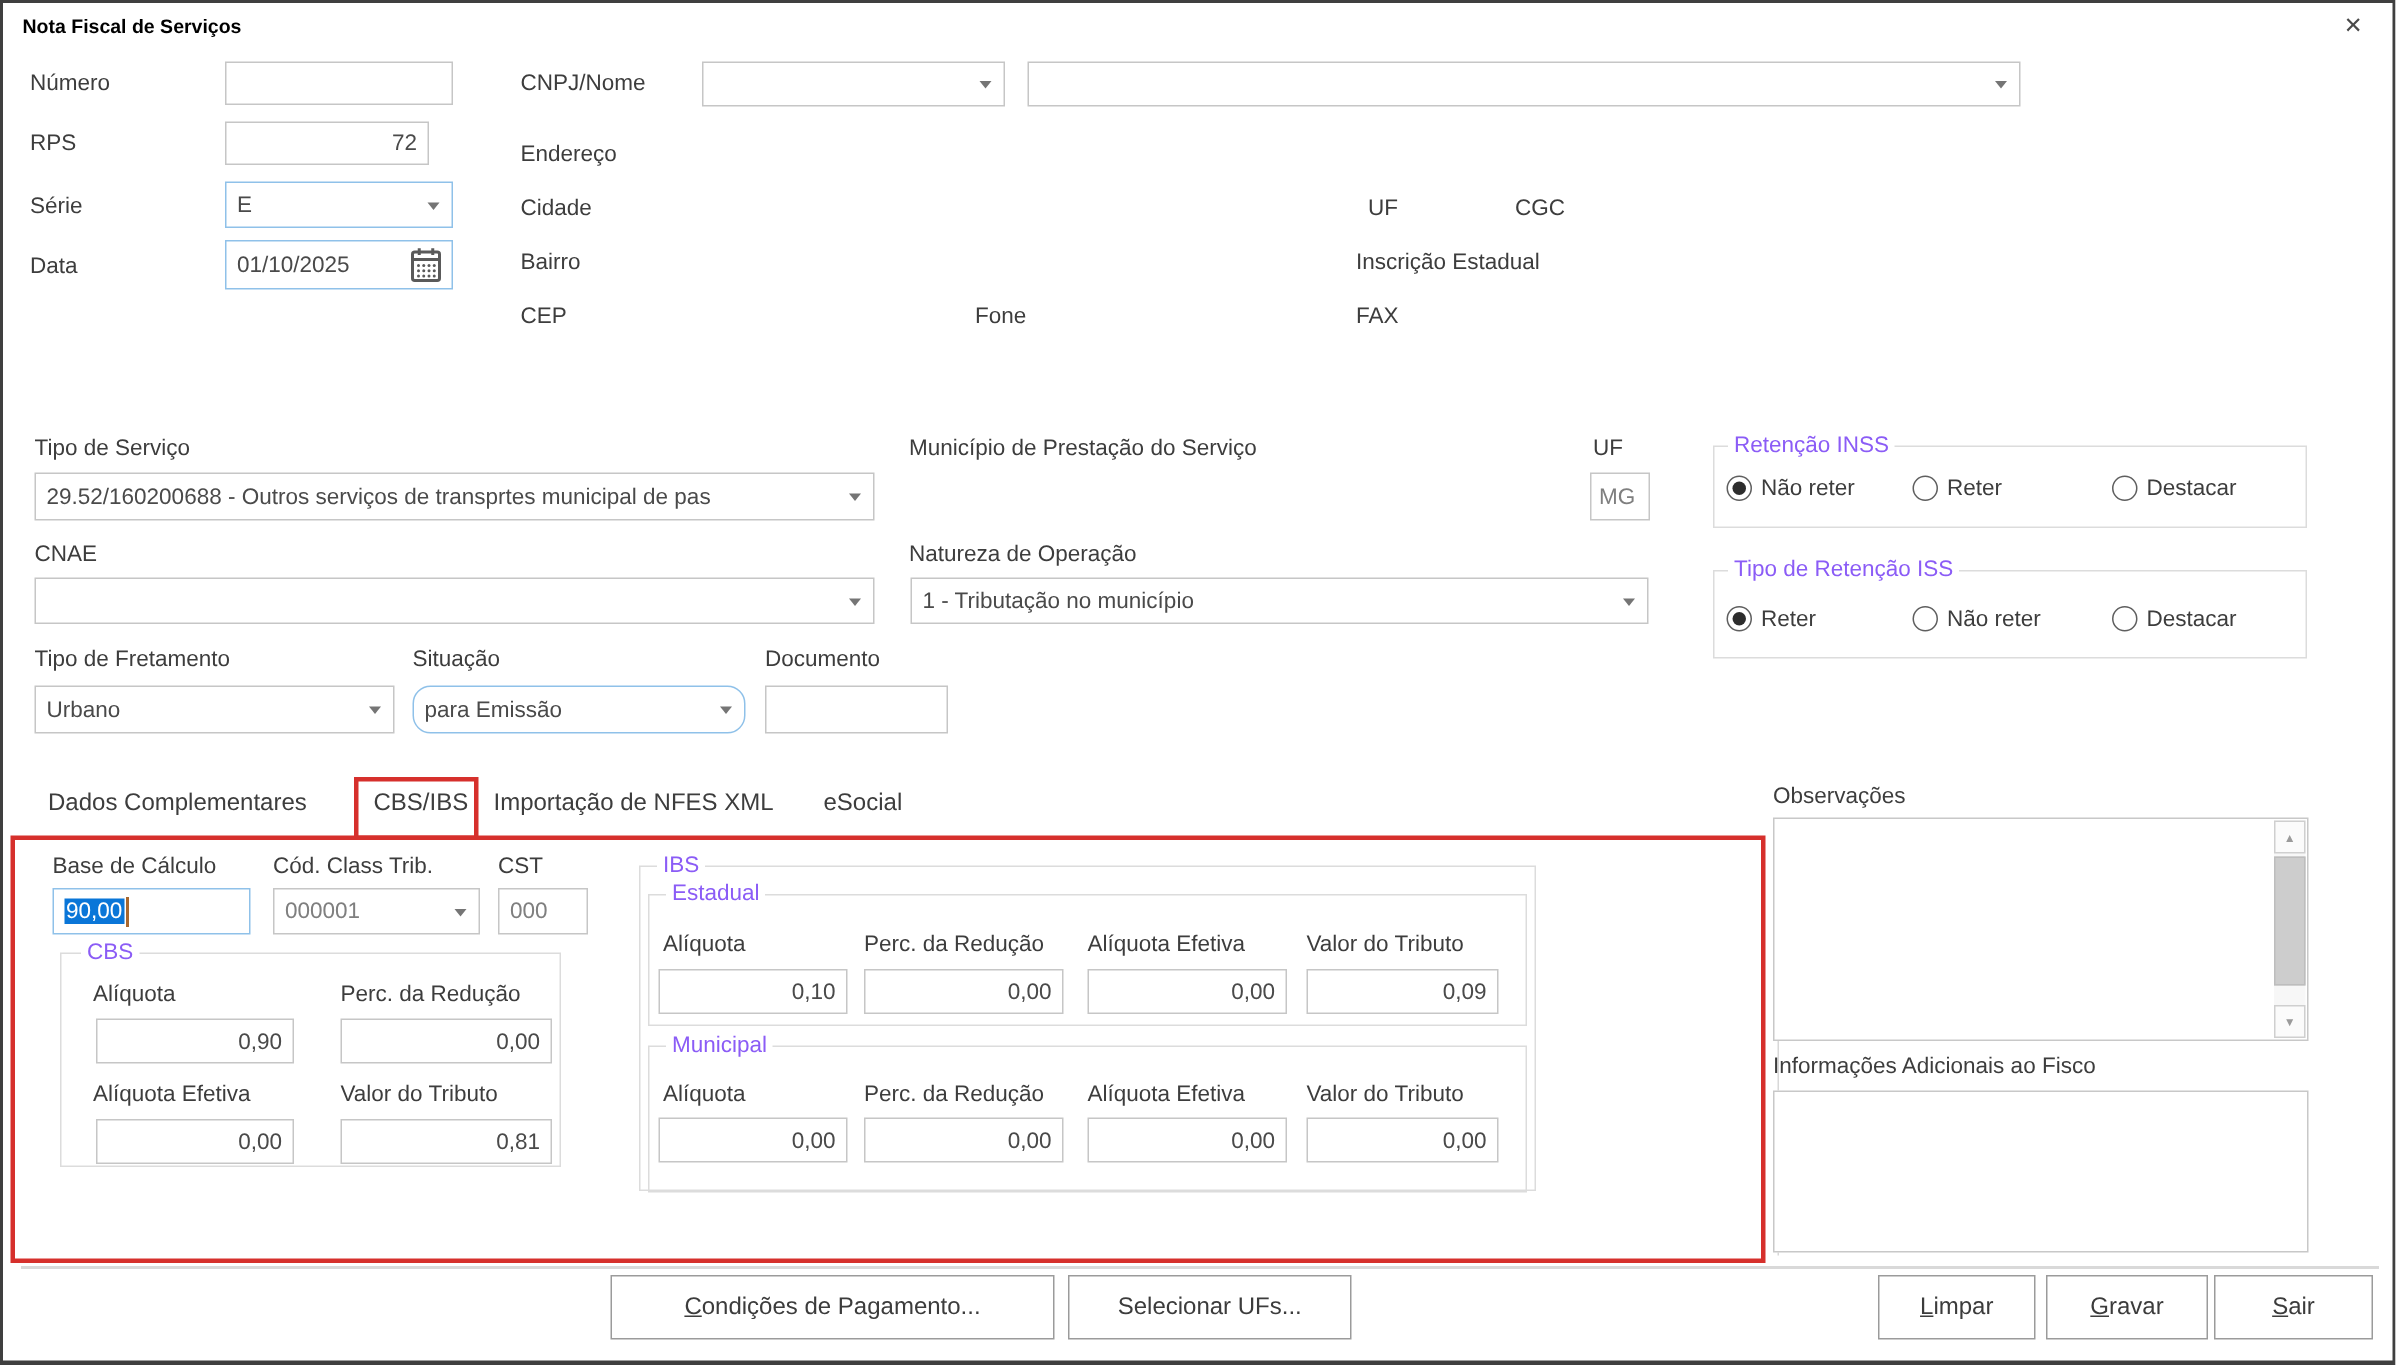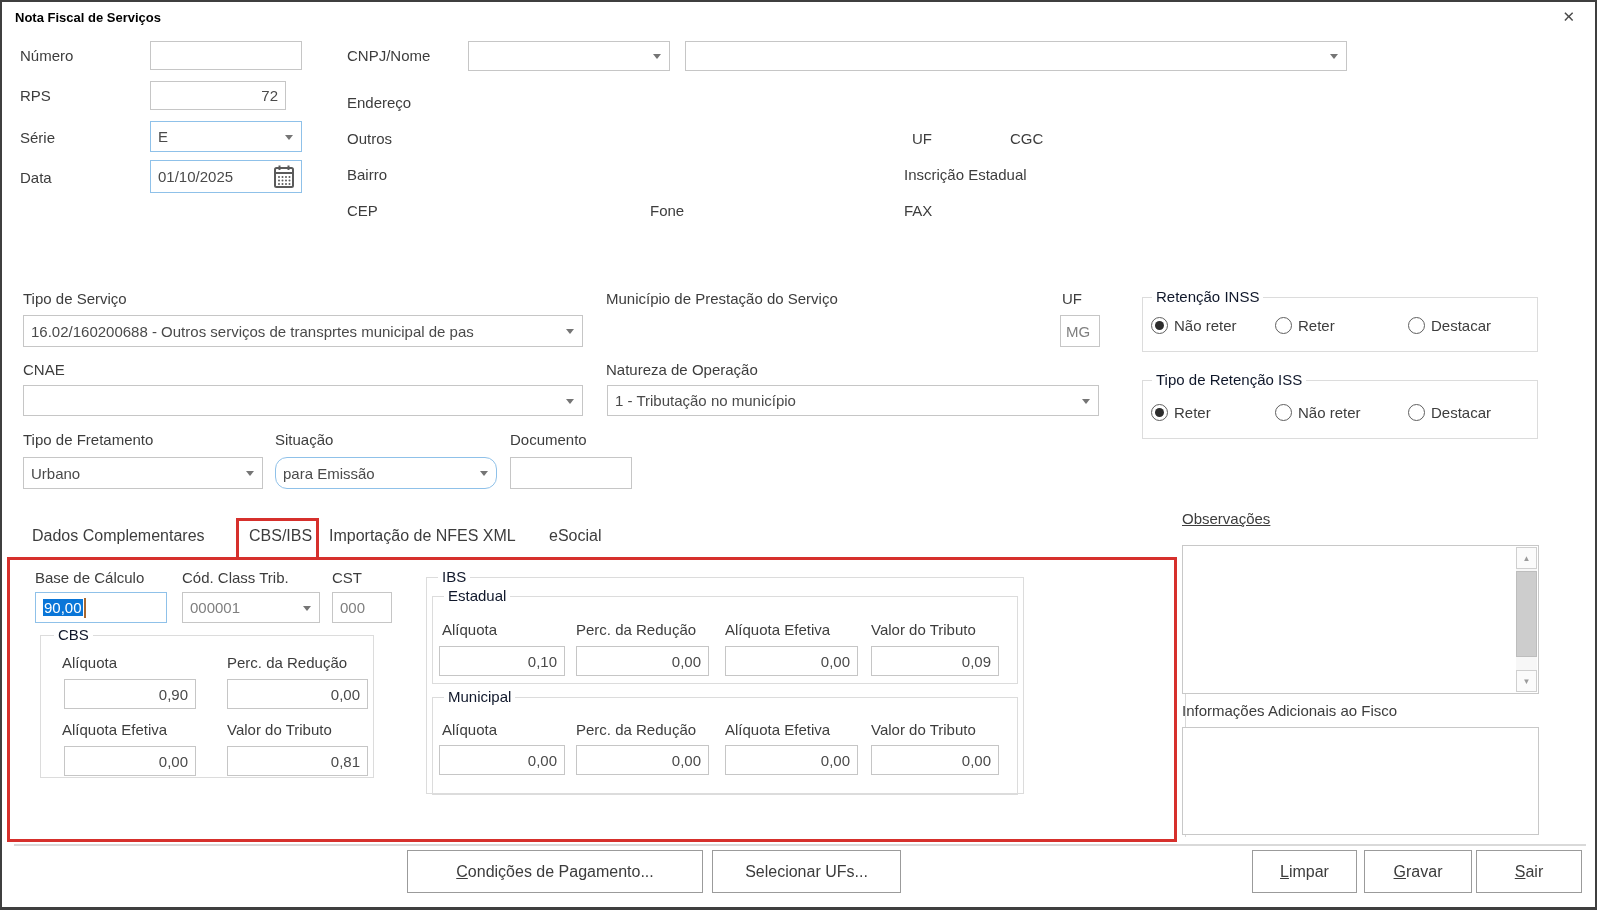--- a/index.html
+++ b/index.html
@@ -8,21 +8,21 @@
   .lbl{position:absolute;font-size:15px;color:#3d3d3d;white-space:nowrap;line-height:18px;}
   .box{position:absolute;box-sizing:border-box;background:#fff;border:1px solid #c6c6c6;
        font-size:15px;color:#4a4a4a;display:flex;align-items:center;padding:0 7px;white-space:nowrap;overflow:hidden;}
   .num{justify-content:flex-end;}
   .blue{border-color:#8fc1e9;}
   .graytxt{color:#7f7f7f;}
   .combo{padding-right:20px;}
   .arr{position:absolute;right:8px;top:50%;margin-top:-2px;width:0;height:0;
        border-left:4px solid transparent;border-right:4px solid transparent;border-top:5px solid #757575;}
   .grp{position:absolute;box-sizing:border-box;border:1px solid #dcdcdc;}
-  .cap{position:absolute;top:-10px;left:9px;background:#fff;padding:0 4px;font-size:15px;color:#0f172a;white-space:nowrap;}
+  .cap{position:absolute;top:-10px;left:9px;background:#fff;padding:0 4px;font-size:15px;color:#8b5cf6;white-space:nowrap;}
   .radio{position:absolute;display:flex;align-items:center;gap:6px;font-size:15px;color:#3d3d3d;white-space:nowrap;}
   .rdot{width:15px;height:15px;border:1px solid #5f5f5f;border-radius:50%;background:#fff;position:relative;flex:0 0 auto;}
   .radio.checked .rdot::after{content:'';position:absolute;left:3px;top:3px;right:3px;bottom:3px;background:#2d2d2d;border-radius:50%;}
   .tabtxt{position:absolute;font-size:16px;color:#3d3d3d;white-space:nowrap;}
   .redbox{position:absolute;border:3px solid #d6302c;box-sizing:border-box;background:transparent;}
   .sel{background:#0a76d8;color:#fff;padding:0 1px;}
   .caret{display:inline-block;width:2px;height:20px;background:#a8672e;margin-left:1px;}
   .btn{position:absolute;box-sizing:border-box;background:#fff;border:1px solid #9b9b9b;
        display:flex;align-items:center;justify-content:center;font-size:16px;color:#3c3c3c;white-space:nowrap;cursor:default;}
   .u{text-decoration:underline;}
@@ -87,32 +87,32 @@
   <div class="box combo" style="left:466px;top:39px;width:202px;height:30px;">
     <span></span>
     <span class="arr"></span>
   </div>
   <div class="box combo" style="left:683px;top:39px;width:662px;height:30px;">
     <span></span>
     <span class="arr"></span>
   </div>
 
   <div class="lbl" style="left:345px;top:92px;">Endereço</div>
-  <div class="lbl" style="left:345px;top:128px;">Outros</div>
+  <div class="lbl" style="left:345px;top:128px;">Cidade</div>
   <div class="lbl" style="left:910px;top:128px;">UF</div>
   <div class="lbl" style="left:1008px;top:128px;">CGC</div>
   <div class="lbl" style="left:345px;top:164px;">Bairro</div>
   <div class="lbl" style="left:902px;top:164px;">Inscrição Estadual</div>
   <div class="lbl" style="left:345px;top:200px;">CEP</div>
   <div class="lbl" style="left:648px;top:200px;">Fone</div>
   <div class="lbl" style="left:902px;top:200px;">FAX</div>
 
   <div class="lbl" style="left:21px;top:288px;">Tipo de Serviço</div>
   <div class="box combo" style="left:21px;top:313px;width:560px;height:32px;">
-    <span>16.02/160200688 - Outros serviços de transprtes municipal de pas</span>
+    <span>29.52/160200688 - Outros serviços de transprtes municipal de pas</span>
     <span class="arr"></span>
   </div>
 
   <div class="lbl" style="left:604px;top:288px;">Município de Prestação do Serviço</div>
 
   <div class="lbl" style="left:1060px;top:288px;">UF</div>
   <div class="box graytxt" style="left:1058px;top:313px;width:40px;height:32px;padding:0 5px;">MG</div>
 
   <div class="grp" style="left:1140px;top:295px;width:396px;height:55px;">
     <span class="cap">Retenção INSS</span>
@@ -229,21 +229,21 @@
   </div>
   <div class="lbl" style="left:440px;top:719px;">Alíquota</div>
   <div class="lbl" style="left:574px;top:719px;">Perc. da Redução</div>
   <div class="lbl" style="left:723px;top:719px;">Alíquota Efetiva</div>
   <div class="lbl" style="left:869px;top:719px;">Valor do Tributo</div>
   <div class="box num" style="left:437px;top:743px;width:126px;height:30px;">0,00</div>
   <div class="box num" style="left:574px;top:743px;width:133px;height:30px;">0,00</div>
   <div class="box num" style="left:723px;top:743px;width:133px;height:30px;">0,00</div>
   <div class="box num" style="left:869px;top:743px;width:128px;height:30px;">0,00</div>
 
-  <div class="lbl" style="left:1180px;top:508px;text-decoration:underline;">Observações</div>
+  <div class="lbl" style="left:1180px;top:520px;">Observações</div>
   <div class="ta" style="left:1180px;top:543px;width:357px;height:149px;">
     <span style="position:absolute;left:6px;top:4px;font-size:15px;color:#4a4a4a;"></span>
     <div style="position:absolute;right:1px;top:1px;bottom:1px;width:21px;background:#f7f7f7;">
       <div class="sbbtn" style="top:0;">▲</div>
       <div class="sbthumb" style="top:24px;left:0;width:21px;height:86px;"></div>
       <div class="sbbtn" style="bottom:0;">▼</div>
     </div>
   </div>
 
   <div class="lbl" style="left:1180px;top:700px;">Informações Adicionais ao Fisco</div>

